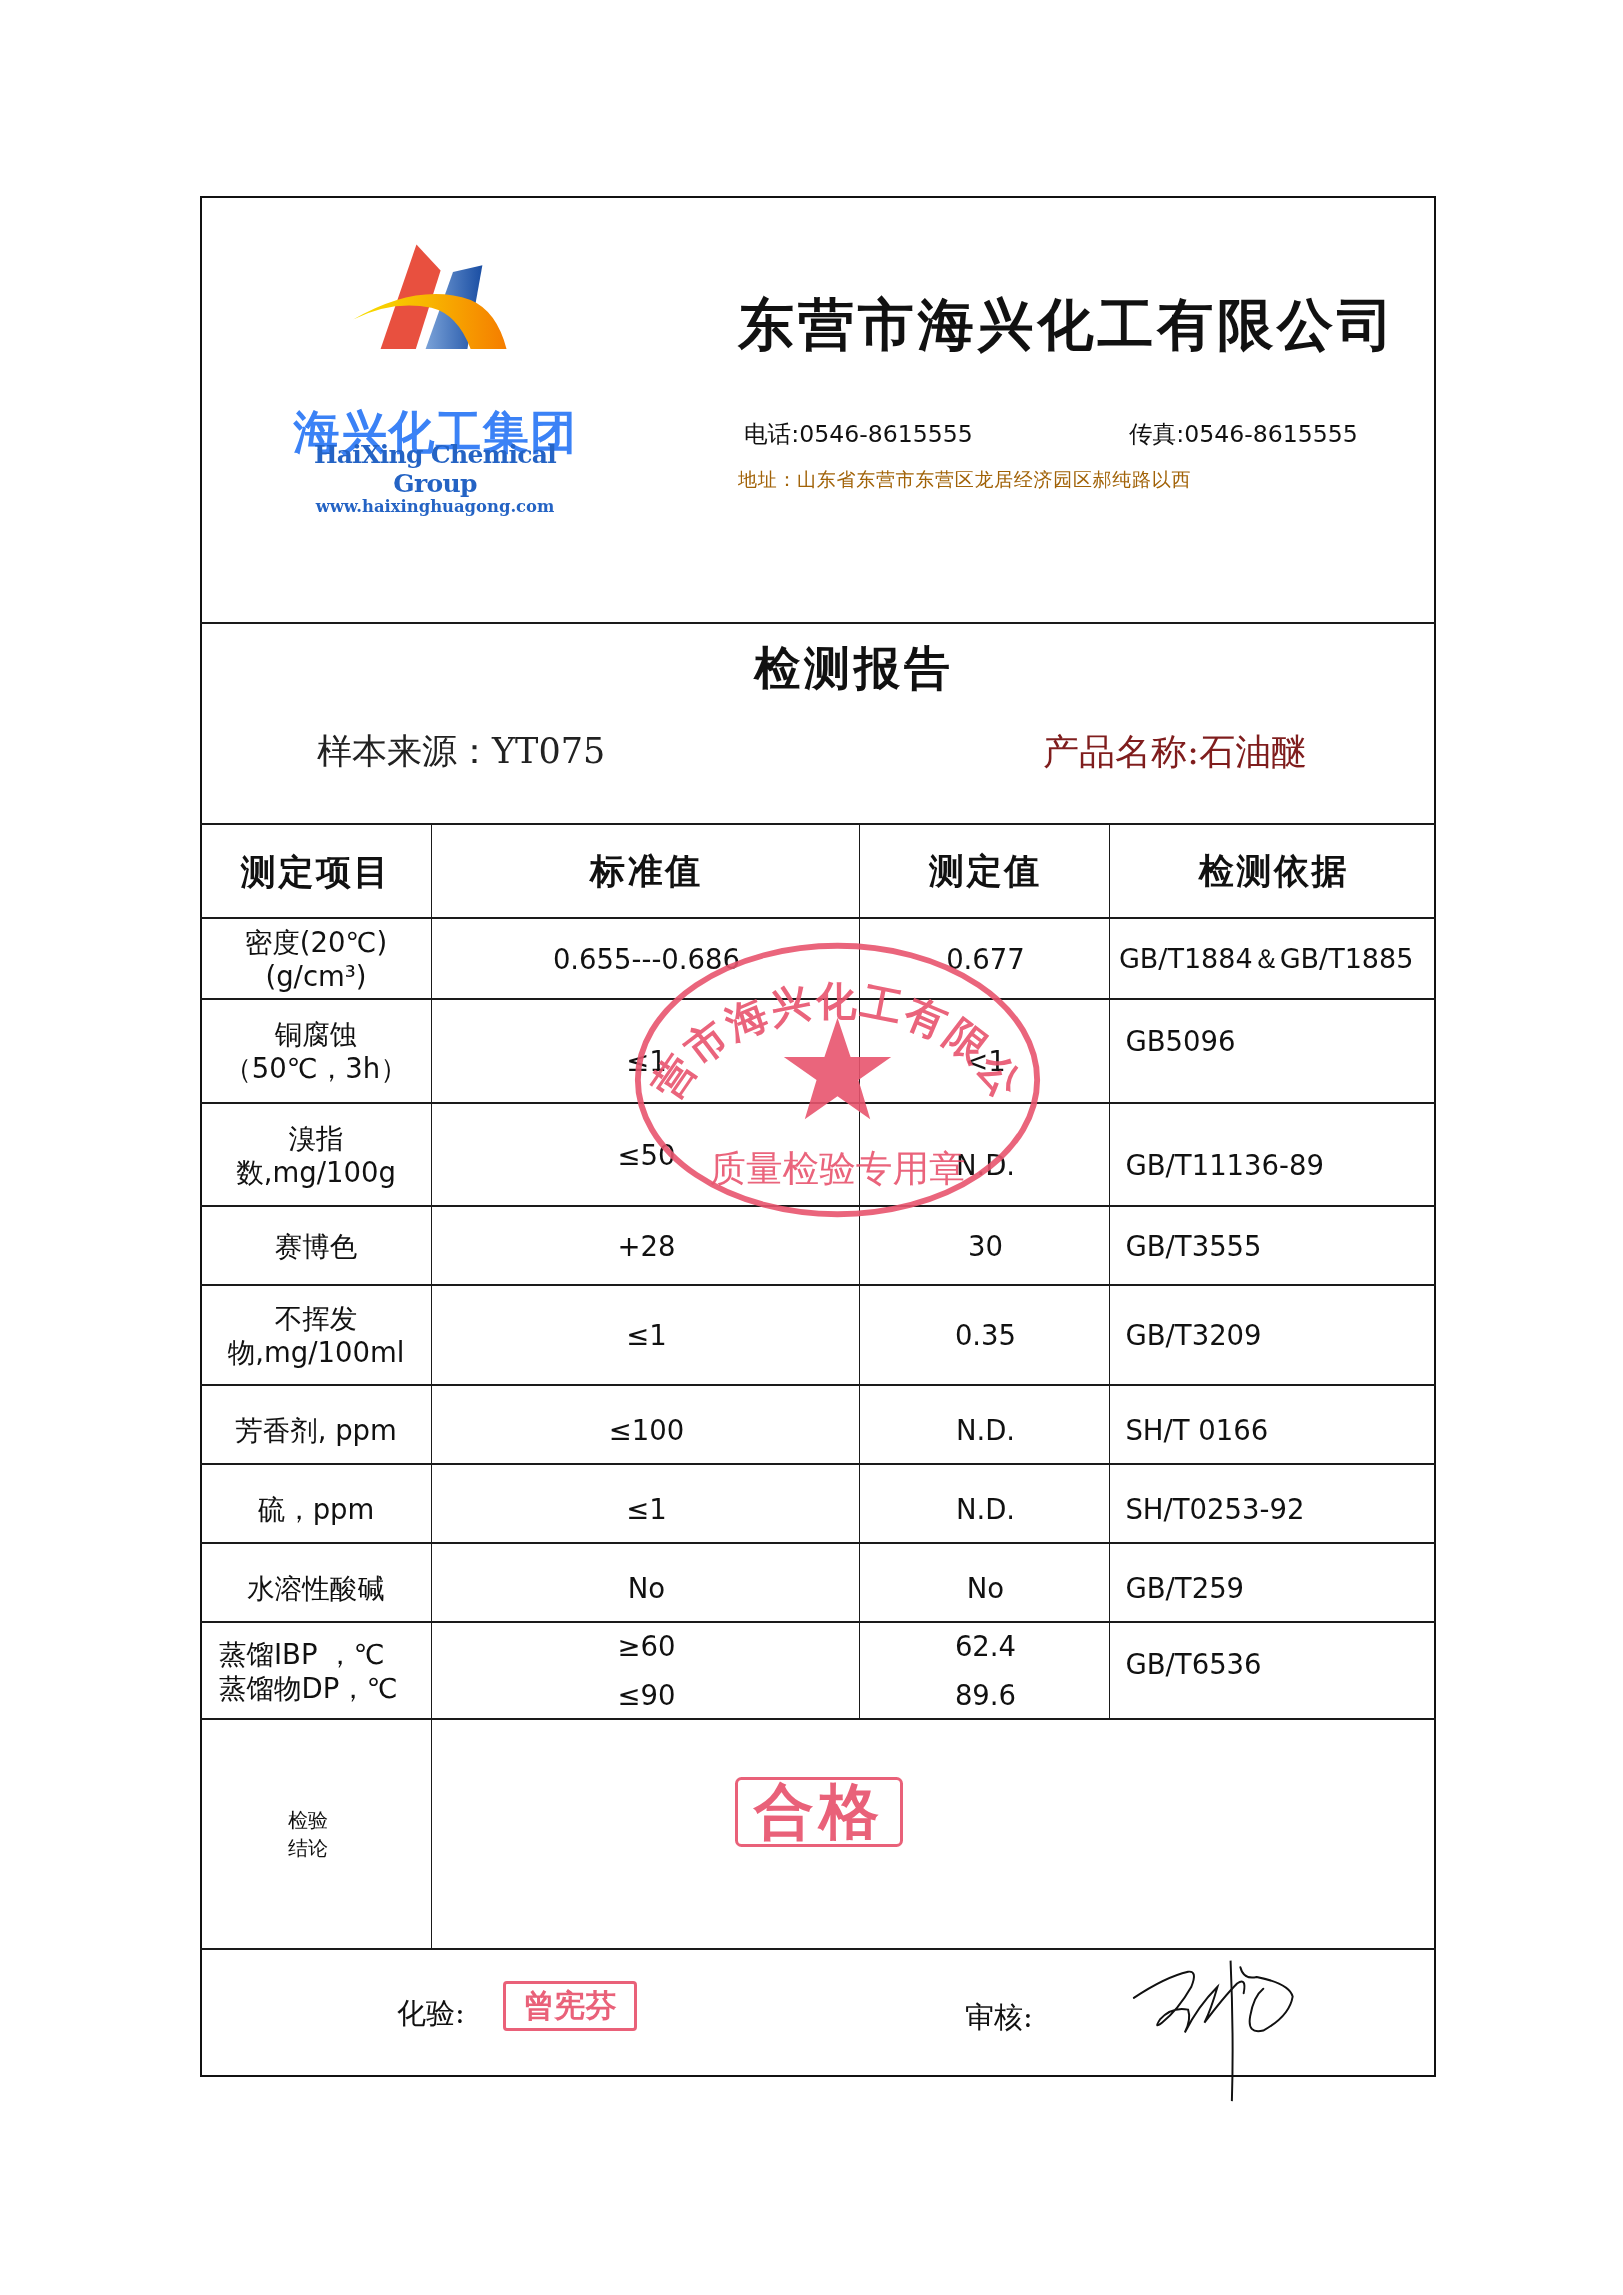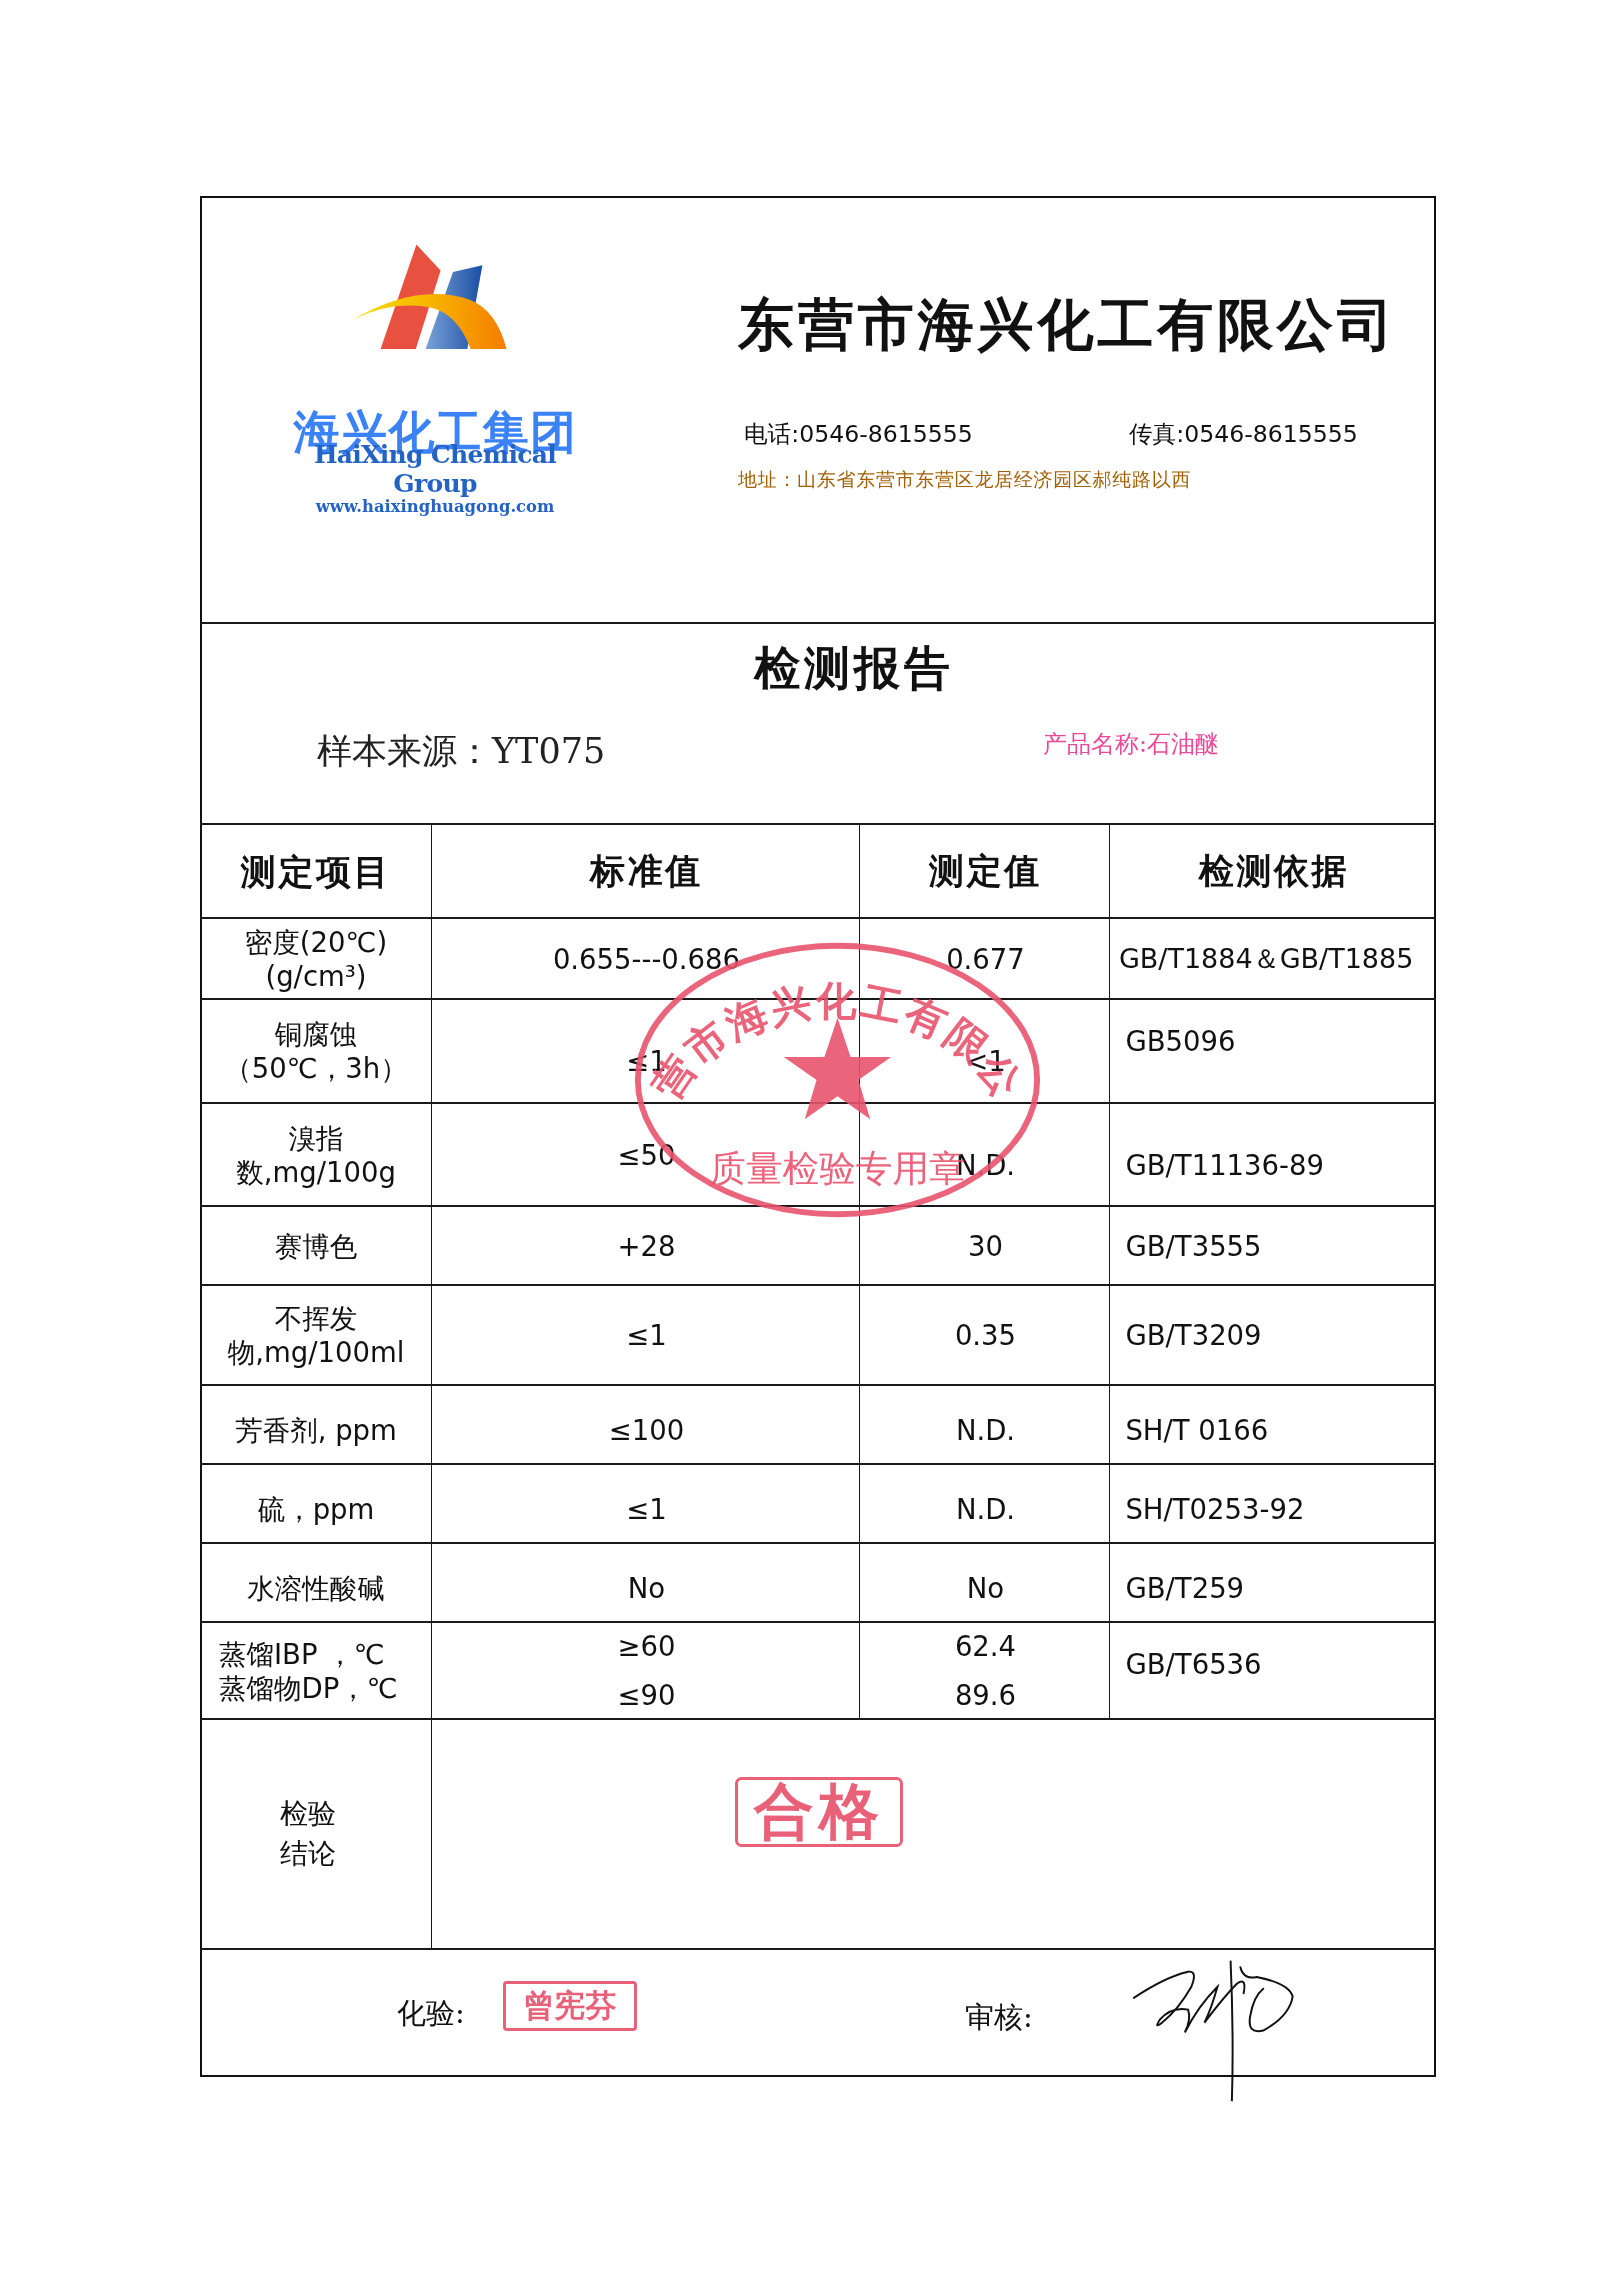--- a/index.html
+++ b/index.html
@@ -47,21 +47,21 @@
 
 <div class="abs" style="left:738px; top:288px; font-family:'DejaVu Sans','Liberation Sans',sans-serif; font-weight:bold; font-size:56px; letter-spacing:3.9px; color:#111; white-space:nowrap;">东营市海兴化工有限公司</div>
 <div class="abs sans" style="left:744px; top:418px; font-size:23.6px; color:#111; white-space:nowrap;">电话:0546-8615555</div>
 <div class="abs sans" style="left:1129px; top:418px; font-size:23.6px; color:#111; white-space:nowrap;">传真:0546-8615555</div>
 <div class="abs serif" style="left:738px; top:467px; font-size:19px; color:#a16207; white-space:nowrap; letter-spacing:0.7px;">地址：山东省东营市东营区龙居经济园区郝纯路以西</div>
 
 <div class="hline" style="top:622px;"></div>
 
 <div class="abs" style="left:200px; width:1236px; top:638px; text-align:center; font-family:'DejaVu Sans','Liberation Sans',sans-serif; font-weight:bold; font-size:46px; letter-spacing:3.9px; color:#111;padding-left:36px;">检测报告</div>
 <div class="abs serif" style="left:317px; top:728px; font-size:35px; color:#222; white-space:nowrap;">样本来源：YT075</div>
-<div class="abs serif" style="left:1043px; top:728px; font-size:24px; color:#ec4899; white-space:nowrap;">产品名称:石油醚</div>
+<div class="abs serif" style="left:1043px; top:728px; font-size:36px; color:#7f1d1d; white-space:nowrap;">产品名称:石油醚</div>
 
 <div class="hline" style="top:823px;"></div>
 <div class="hline" style="top:917px;"></div>
 <div class="hline" style="top:998px;"></div>
 <div class="hline" style="top:1102px;"></div>
 <div class="hline" style="top:1205px;"></div>
 <div class="hline" style="top:1284px;"></div>
 <div class="hline" style="top:1384px;"></div>
 <div class="hline" style="top:1463px;"></div>
 <div class="hline" style="top:1542px;"></div>
@@ -151,21 +151,21 @@
     </div>
 </div>
 <div class="cell cell-text" style="left:861px; width:249px; top:1623px; height:96px;">
   <div class="two-line" style="gap:14.4px;">
       <span>62.4</span>
       <span>89.6</span>
     </div>
 </div>
 <div class="cell cell-text left" style="left:1111px; width:326px; top:1623px; height:96px; padding-bottom:13px;">GB/T6536</div>
 
-<div class="cell cell-text" style="left:200px; width:216px; top:1719px; height:229px; font-size:28px;">
+<div class="cell cell-text" style="left:200px; width:216px; top:1719px; height:229px; font-size:20px;">
   <div class="two-line" style="line-height:1.4;">
       <span>检验</span>
       <span>结论</span>
     </div>
 </div>
 <div class="stamp-box" style="left:735px; top:1777px; width:168px; height:70px; font-size:60px; letter-spacing:5.2px;">
   <span>合格</span>
 </div>
 
 <div class="abs serif" style="left:397px; top:1994px; font-size:29px; color:#111;">化验:</div>

